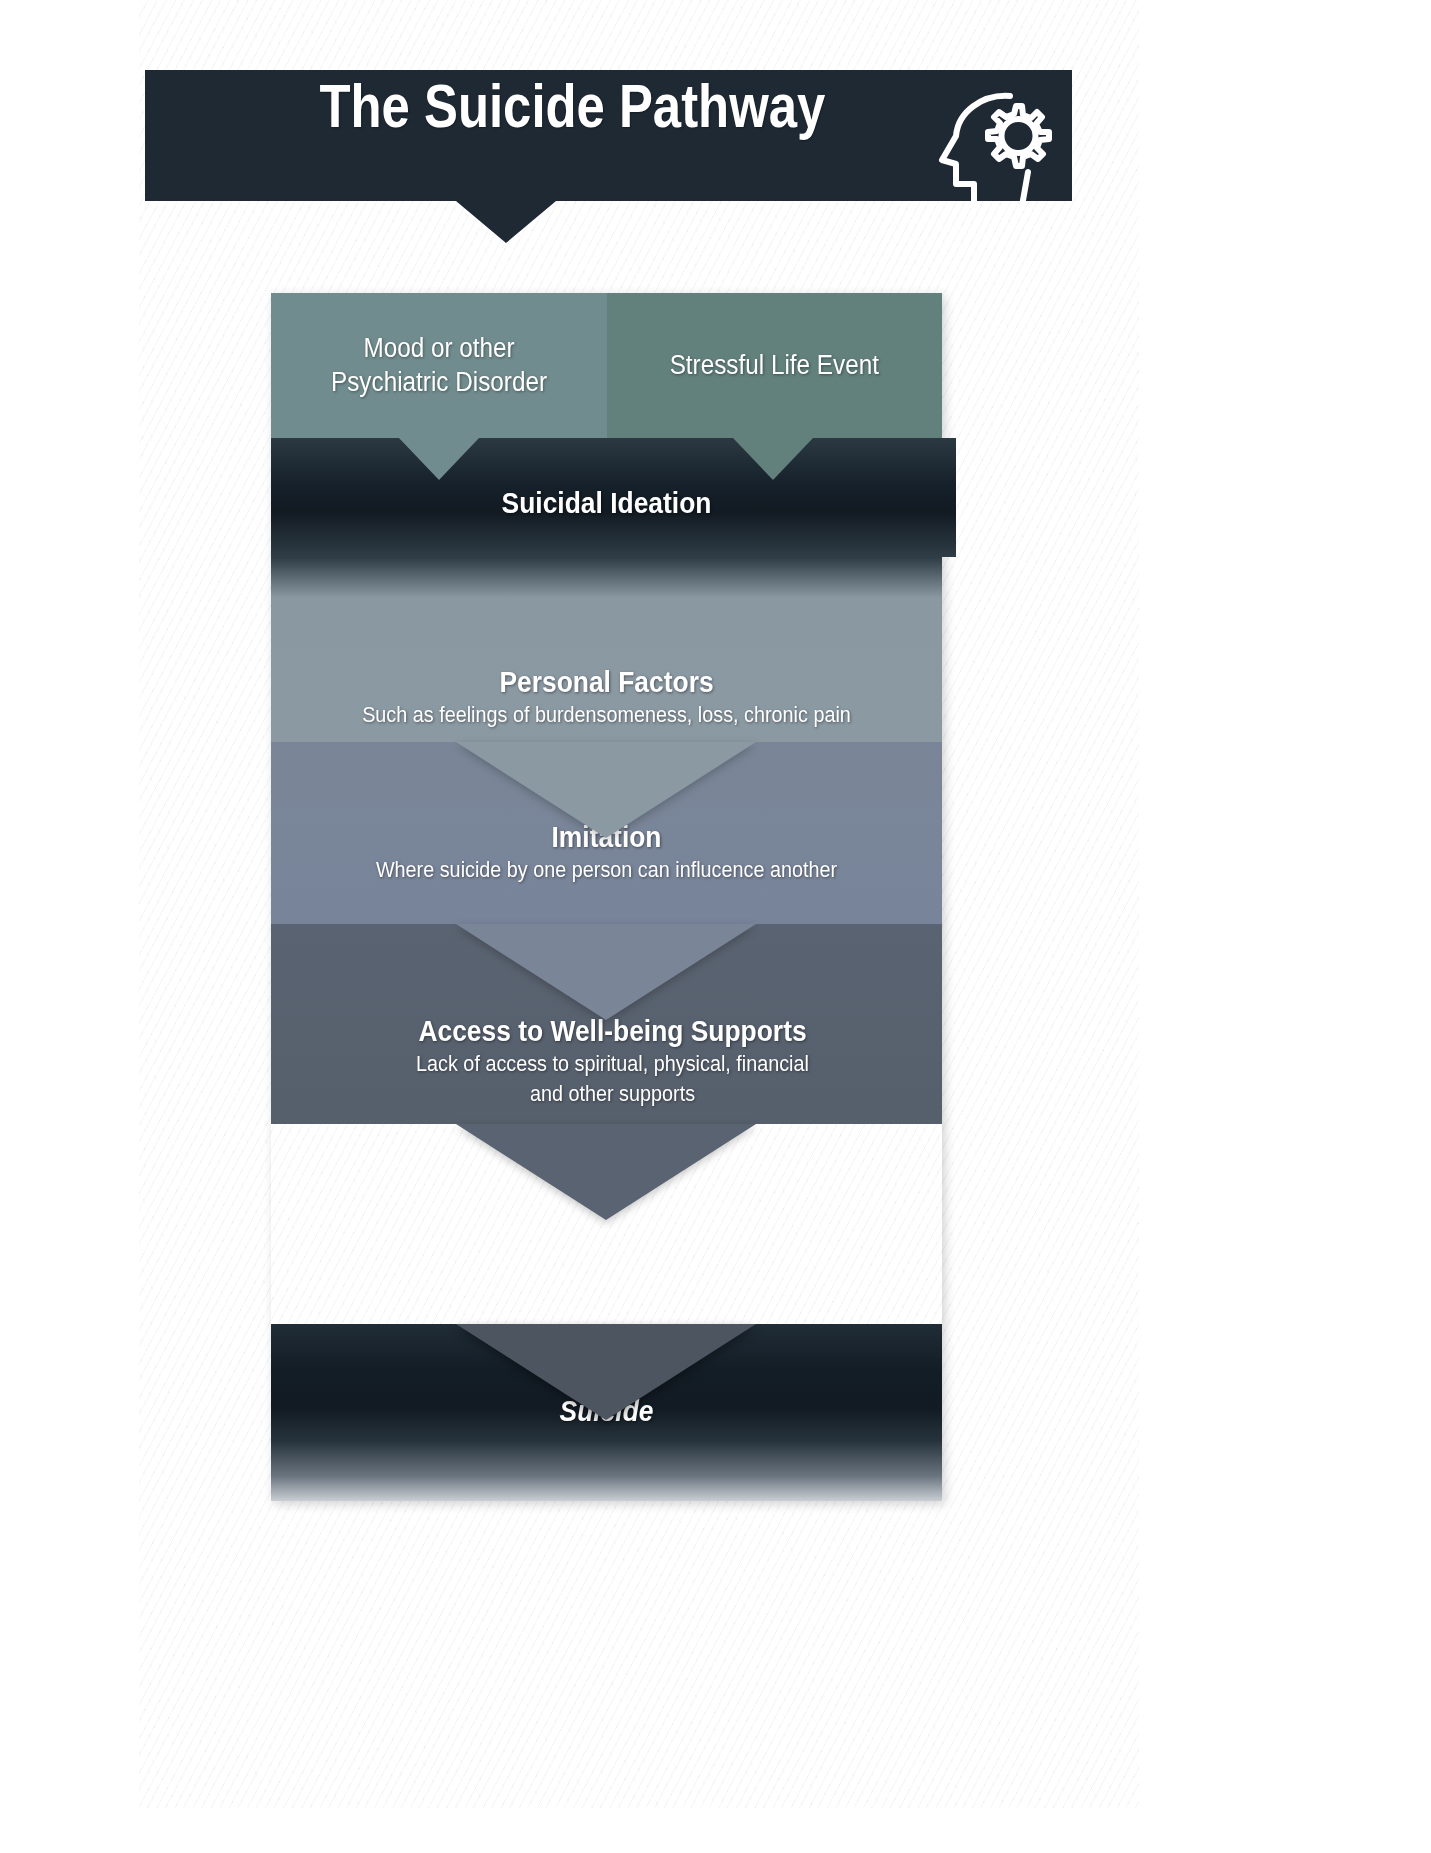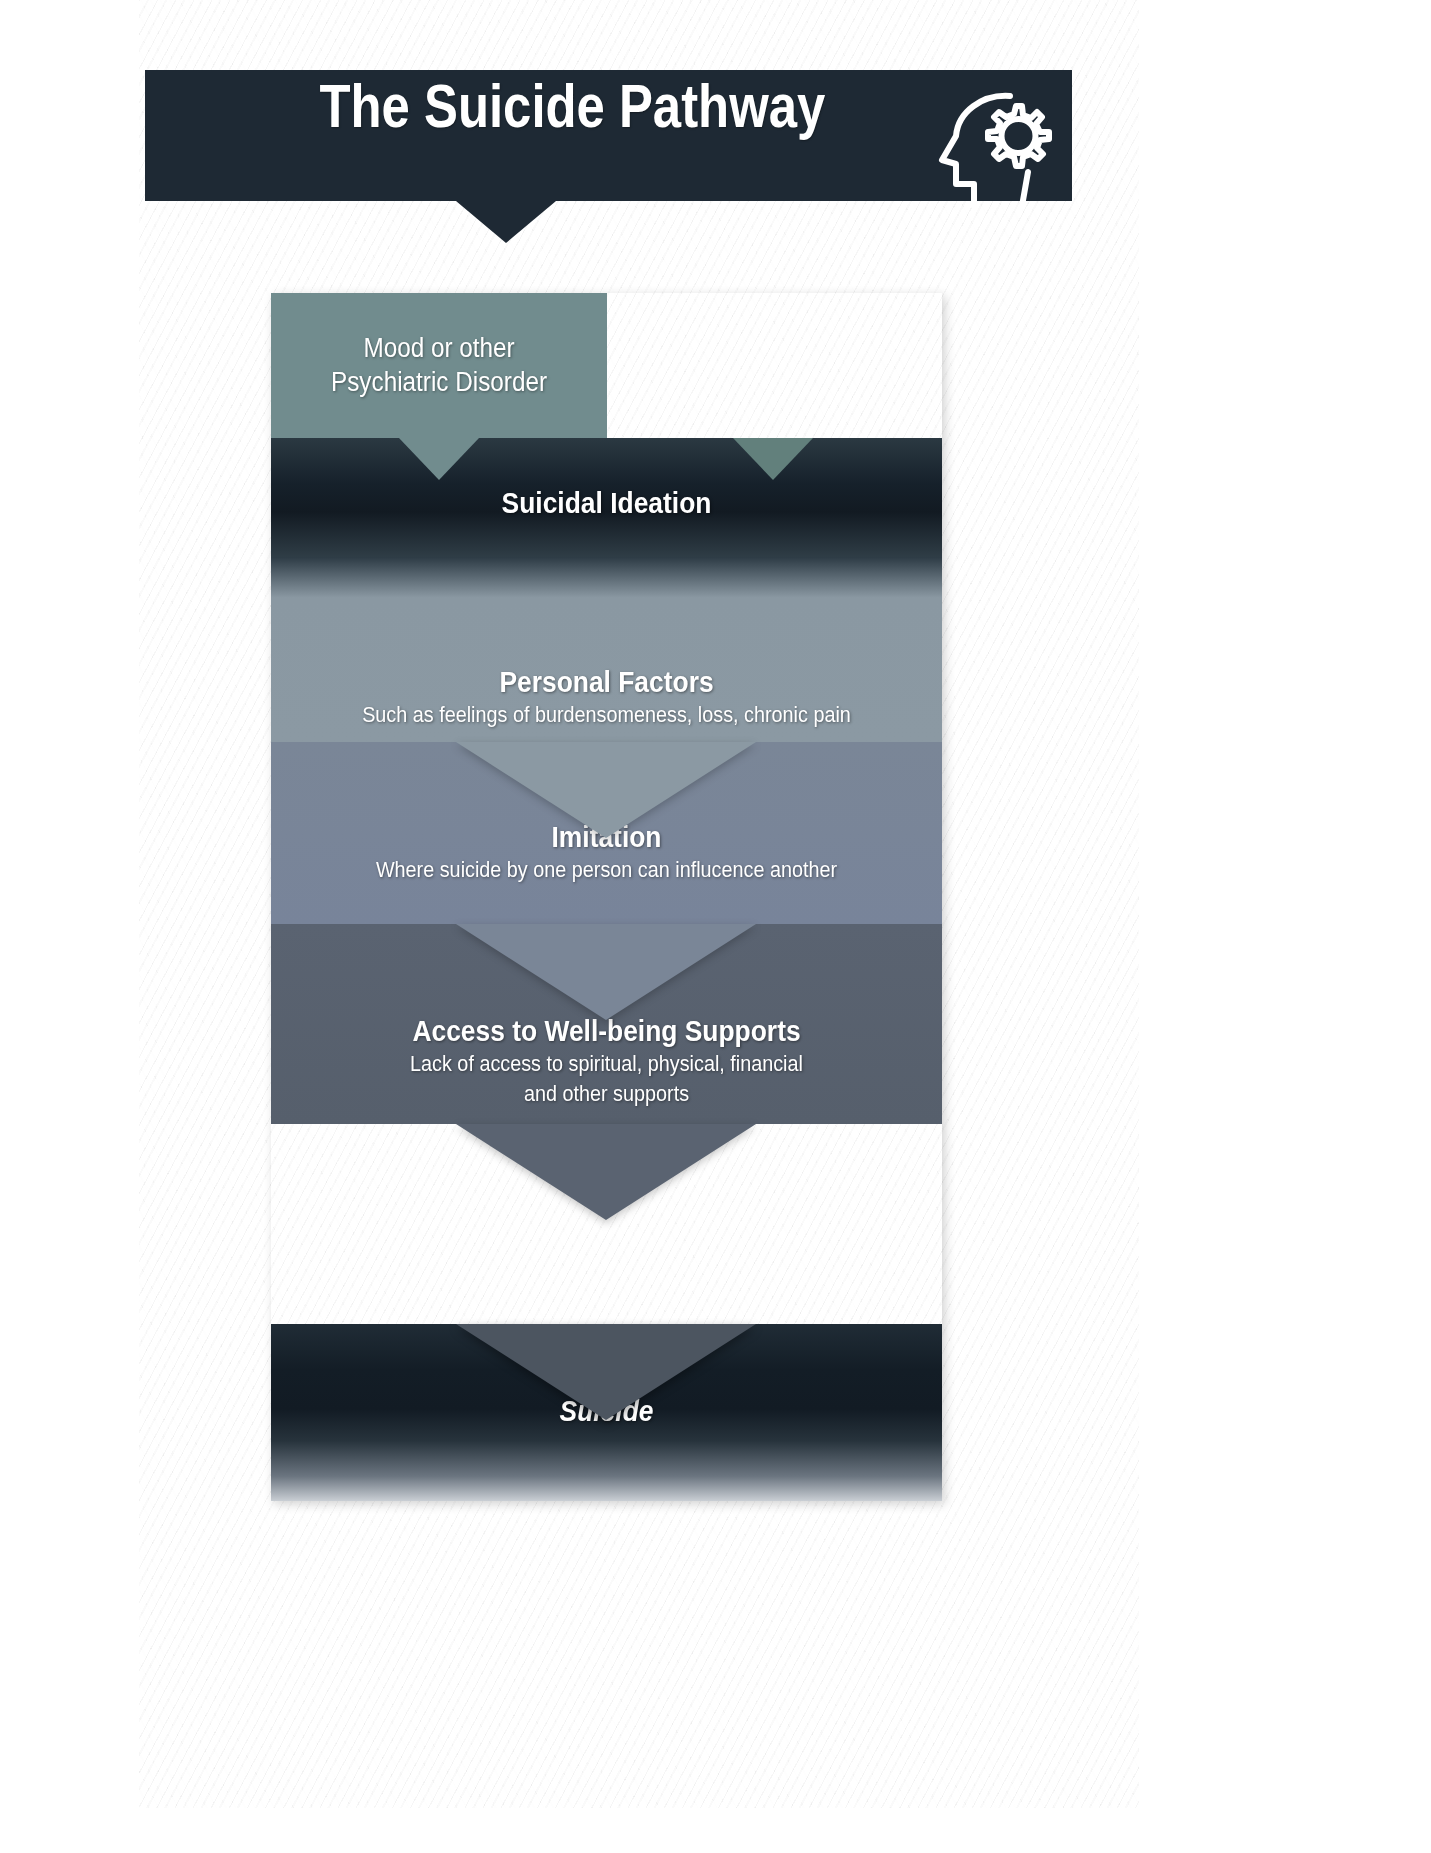--- a/index.html
+++ b/index.html
@@ -186,20 +186,21 @@
   #arrow-stress {
     left: 462px;
     border-top: 42px solid #62807c;
   }
 
   
   #band-ideation {
     top: 145px;
     height: 119px;
     background: linear-gradient(to bottom, #2b3942 0%, #16212b 38%, #121a22 62%, #2f3d46 100%);
+    padding-left: 14px;
   }
   #band-ideation .band-label {
     top: 48px;
   }
 
   
   #band-personal {
     top: 264px;
     height: 185px;
     background: linear-gradient(to bottom, #2d3b45 0%, #8a98a2 22%, #8b99a3 100%);
@@ -231,20 +232,21 @@
   }
 
   
   #band-wellbeing {
     top: 631px;
     height: 200px;
     background: linear-gradient(to bottom, #5a6371 0%, #565f6c 100%);
   }
   #band-wellbeing .band-label {
     top: 90px;
+    padding-left: 6px;
   }
   #notch-wellbeing {
     position: absolute;
     left: 185px;
     top: 631px;
     width: 0; height: 0;
     border-left: 150px solid transparent;
     border-right: 150px solid transparent;
     border-top: 96px solid #7a8697;
     z-index: 4;
@@ -329,20 +331,25 @@
   <div id="funnel">
 
     <div class="srcbox band" id="box-mood">
       <div class="txt">
         <div>Mood or other</div>
         <div>Psychiatric Disorder</div>
       </div>
     </div>
     <div class="src-arrow" id="arrow-mood"></div>
 
+    <div class="srcbox band" id="box-stress">
+      <div class="txt">
+        <div>Stressful Life Event</div>
+      </div>
+    </div>
     <div class="src-arrow" id="arrow-stress"></div>
 
     <div class="band" id="band-ideation">
       <div class="band-label">
         <div class="title-line">Suicidal Ideation</div>
       </div>
     </div>
 
     <div class="band" id="band-personal">
       <div class="band-label">

